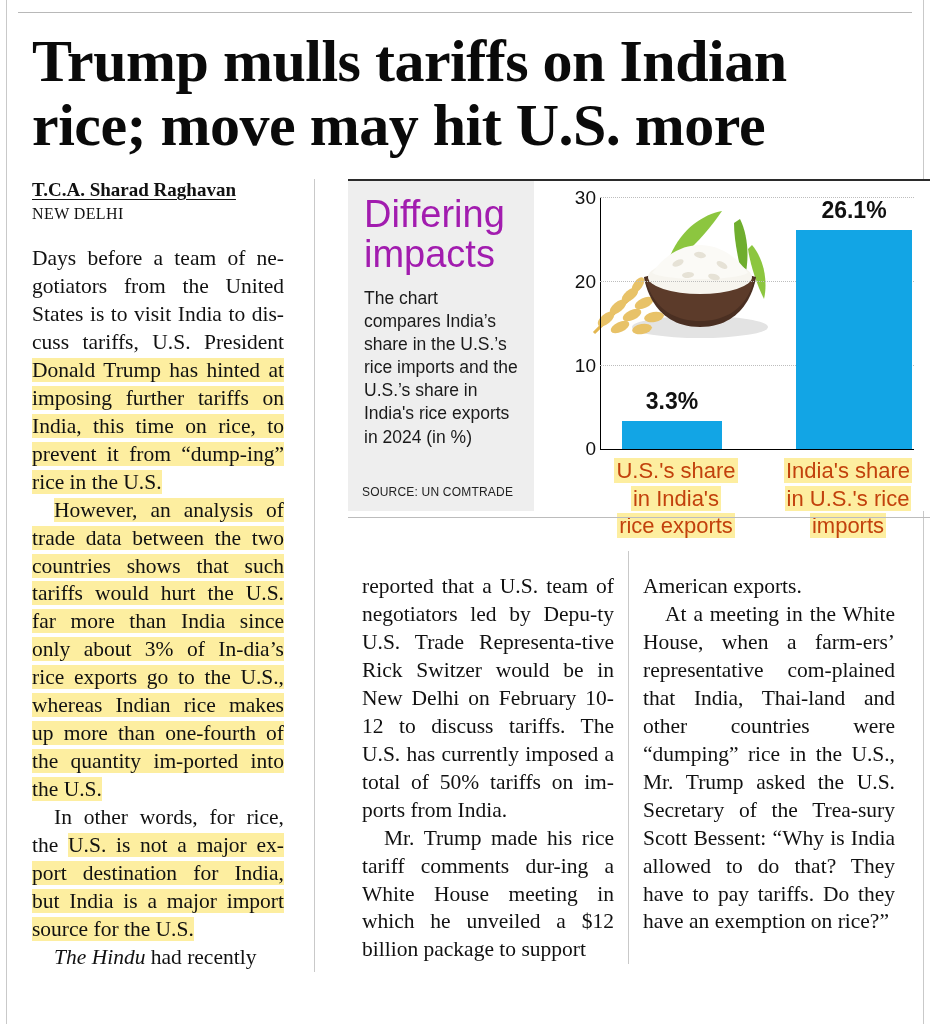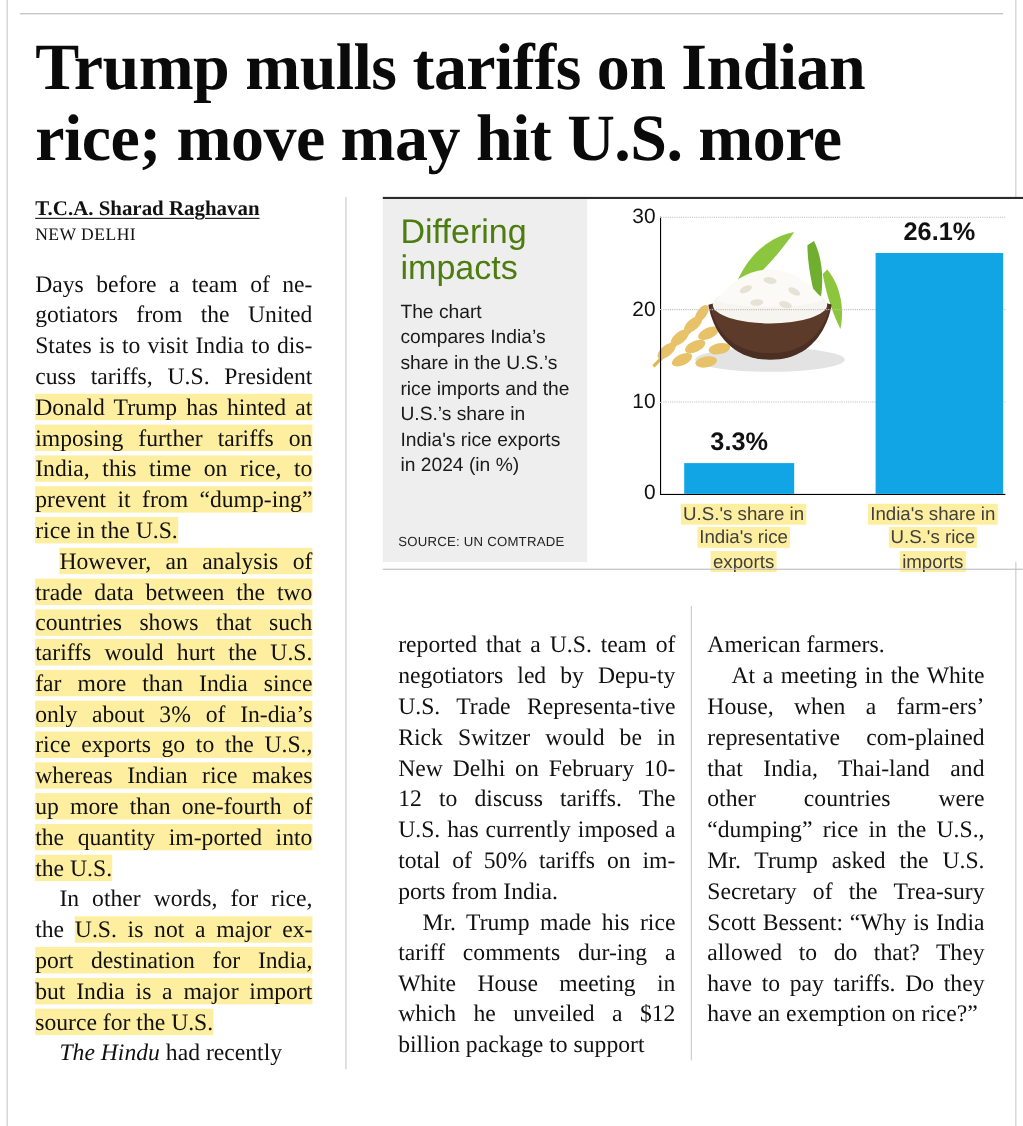--- a/index.html
+++ b/index.html
@@ -128,23 +128,23 @@
   }
   .graphic-left {
     width: 186px;
     background: #eeeeee;
     box-sizing: border-box;
     padding: 14px 16px 10px 16px;
   }
   .g-title {
     font-family: "Liberation Sans", sans-serif;
     font-weight: 400;
-    font-size: 31px;
+    font-size: 38px;
     line-height: 1.05;
-    color: #4d7c0f;
+    color: #a21caf;
     margin: 0 0 12px 0;
   }
   .g-desc {
     font-family: "Liberation Sans", sans-serif;
     font-size: 17.5px;
     line-height: 1.32;
     color: #1a1a1a;
     margin: 0;
   }
   .source {
@@ -218,24 +218,24 @@
     font-family: "Liberation Sans", sans-serif;
     font-weight: 700;
     font-size: 23px;
     color: #111;
     text-align: center;
     white-space: nowrap;
   }
   .cat-label {
     position: absolute;
     font-family: "Liberation Sans", sans-serif;
-    font-size: 17px;
+    font-size: 22px;
     line-height: 1.25;
     text-align: center;
-    color: #404040;
+    color: #c2410c;
   }
   .cat-label span {
     background: #fdeea0;
     box-decoration-break: clone;
     -webkit-box-decoration-break: clone;
     padding: 0 2px;
   }
 
   
   .rice-art {
@@ -373,19 +373,19 @@
       <div class="graphic-bottom-rule"></div>
     </div>
 
     <div class="lower">
       <div class="col-mid">
         <p class="first">reported that a U.S. team of negotiators led by Depu-ty U.S. Trade Representa-tive Rick Switzer would be in New Delhi on February 10-12 to discuss tariffs. The U.S. has currently imposed a total of 50% tariffs on im-ports from India.</p>
         <p>Mr. Trump made his rice tariff comments dur-ing a White House meeting in which he unveiled a $12 billion package to support</p>
       </div>
       <div class="lower-rule"></div>
       <div class="col-right">
-        <p class="first">American farmers.</p>
+        <p class="first">American exports.</p>
         <p>At a meeting in the White House, when a farm-ers’ representative com-plained that India, Thai-land and other countries were “dumping” rice in the U.S., Mr. Trump asked the U.S. Secretary of the Trea-sury Scott Bessent: “Why is India allowed to do that? They have to pay tariffs. Do they have an exemption on rice?”</p>
       </div>
     </div>
 
   </div>
 </div>
 
 </body></html>

